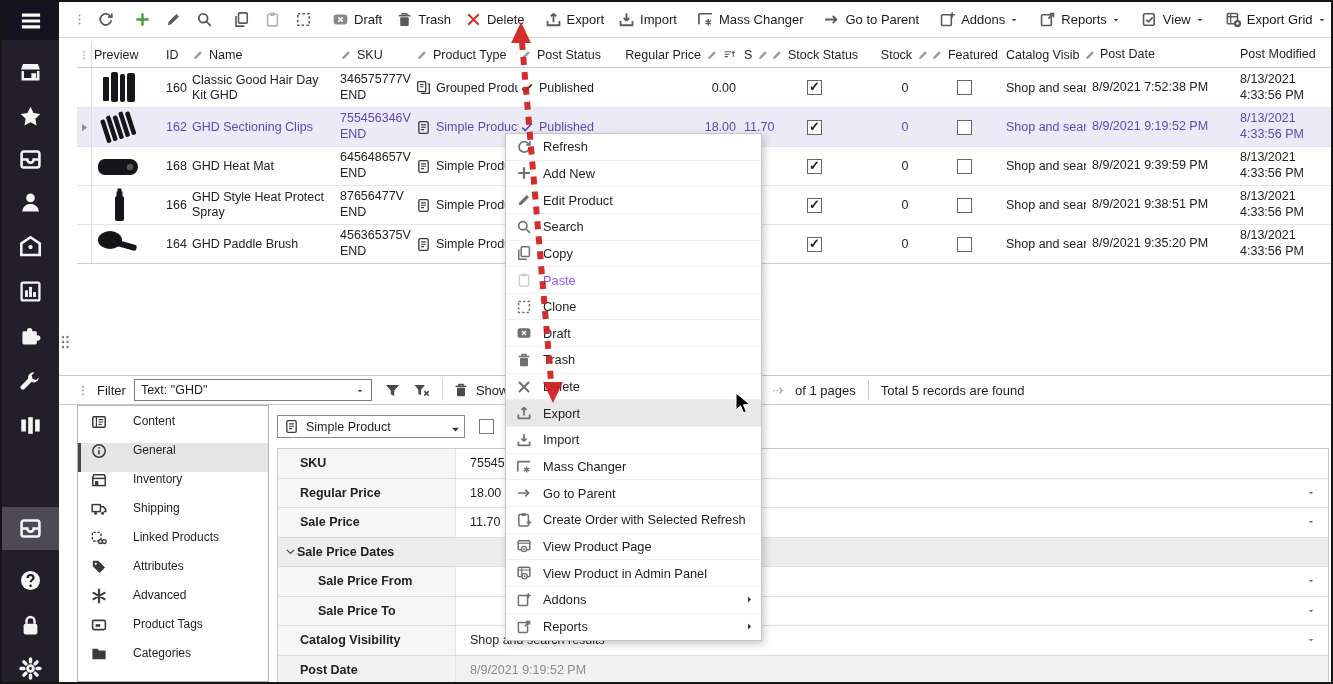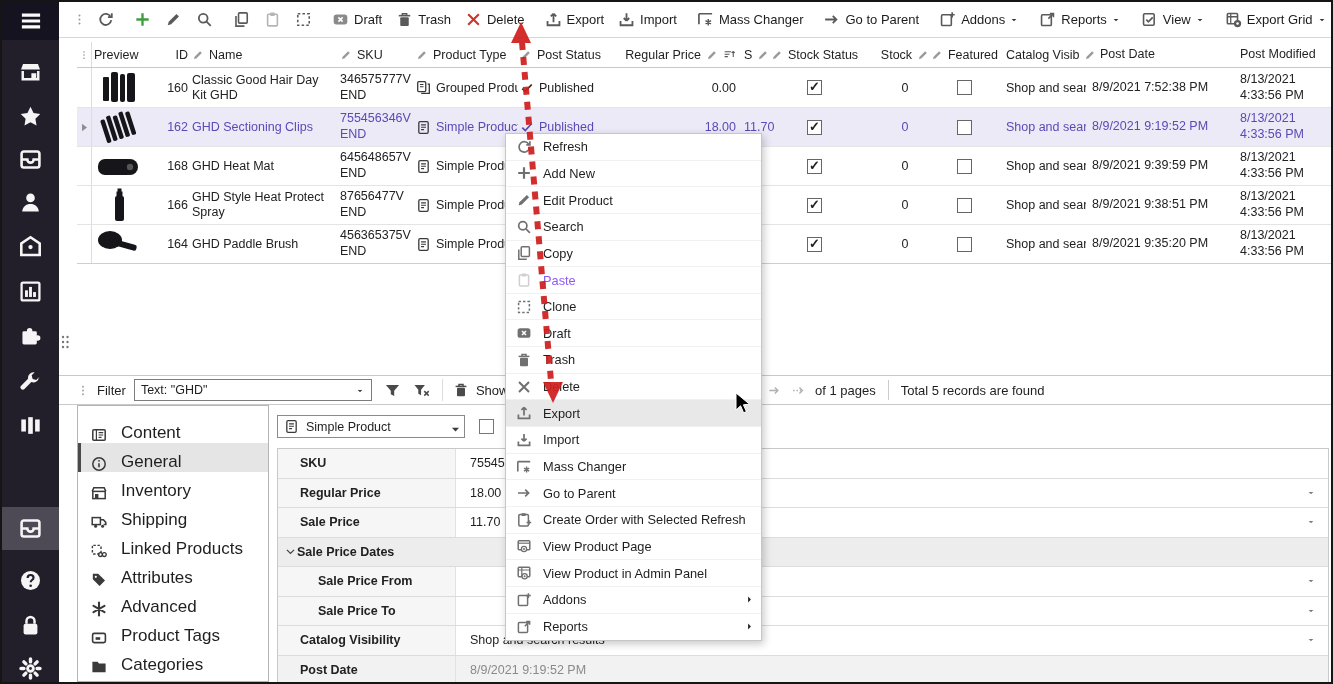--- a/index.html
+++ b/index.html
@@ -36,21 +36,21 @@
   .gridcols{display:grid;grid-template-columns:15px 72px 26px 148px 76px 104px 100px 124px 40px 65px 90px 55px 96px 128px minmax(0,1fr)}
   .grid-header{position:absolute;left:18px;right:0;top:40px;height:26px;border-bottom:1px solid #c9c9c9;
     font-size:12.5px;color:#1f1f1f;background:#fff}
   .grid-body{position:absolute;left:18px;right:0;top:66px}
   .gc{display:flex;align-items:center;gap:5px;padding:0 2px;overflow:hidden}
   .hc{overflow:visible;white-space:nowrap;cursor:pointer}
   .hp{width:12px;height:12px;color:#9a9a9a}
   .hsort{width:13px;height:13px;color:#555}
   .hgrip{width:10px;height:12px;color:#8a8a8a}
   .c0{border-right:1px solid #ddd;justify-content:center;padding:0}
-  .c2{justify-content:flex-end}
+  .c2{justify-content:flex-start}
   .c7{justify-content:flex-end;padding-right:6px}
   .c10{justify-content:center;padding-left:28px}
   .c9,.c11{justify-content:center}
   .c12{padding-left:14px}
   .c13{padding-left:4px}
   .c14{padding-left:24px}
   .grid-header .c13{padding-left:12px}
   .grow{height:39px;border-bottom:1px solid #e4e4e4;font-size:12.5px;color:#222;cursor:pointer;background:#fff}
   .grow:first-child{height:40px}
   .grow:last-child{border-bottom:1px solid #cfcfcf}
@@ -76,30 +76,30 @@
   .fgrip .ic{width:12px;height:15px;color:#9a9a9a}
   .flabel{margin-right:8px}
   .fselect{width:238px;height:22px;border:1px solid #7d7d7d;display:flex;align-items:center;padding:0 6px;cursor:pointer;background:#fff}
   .fquery{flex:1;font-size:12.5px;white-space:nowrap;overflow:hidden}
   .fscaret .ic{width:10px;height:10px;color:#444}
   .fico{display:flex;margin-left:12px;cursor:pointer}
   .fico .ic{width:17px;height:17px;color:#4a4a4a}
   .fsep{width:1px;height:22px;background:#dcdcdc;margin:0 10px 0 12px}
   .ftrash{display:flex;align-items:center;gap:7px;background:none;border:none;font:13px "Liberation Sans",sans-serif;color:#1c1c1c;cursor:pointer;white-space:nowrap}
   .ftrash .ic{width:16px;height:16px;color:#4a4a4a}
-  .pager{position:absolute;left:708px;top:0;height:28px;display:flex;align-items:center;gap:9px}
+  .pager{position:absolute;left:688px;top:0;height:28px;display:flex;align-items:center;gap:9px}
   .pico{display:flex;cursor:pointer}
   .pico .ic{width:15px;height:15px;color:#b0b0b0}
   .ptext{white-space:nowrap}
   .psep{width:1px;height:20px;background:#ccc;margin:0 3px}
 
   
   .lower{position:absolute;left:18px;right:2px;top:403px;bottom:0;display:flex}
   .tabs{width:192px;border:1px solid #b5b5b5;background:#fff;padding-top:8px}
-  .tab{height:29px;display:flex;align-items:flex-end;gap:14px;padding-left:10px;font-size:17px;cursor:pointer;border-left:3px solid transparent}
+  .tab{height:29px;display:flex;align-items:flex-start;gap:26px;padding-left:10px;font-size:12px;cursor:pointer;border-left:3px solid transparent}
   .tab .ic{width:16px;height:16px;color:#3a3a3a}
   .tab.sel{background:#e5e5e5;border-left:3px solid #4a4a4a}
   .detail{flex:1;margin-left:8px;position:relative}
   .dhead{position:absolute;left:0;top:10px;display:flex;align-items:center;gap:14px}
   .dselect{width:188px;height:23px;border:1px solid #8a8a8a;display:flex;align-items:center;gap:7px;padding:0 6px;font-size:12.5px;cursor:pointer;background:#fff}
   .dselect .ic{width:15px;height:15px;color:#3a3a3a}
   .dselect .lbl{flex:1;white-space:nowrap}
   .dselect .dcaret{width:10px;height:10px;color:#444}
   .dckb{width:15px;height:15px;border:1.5px solid #777;background:#fff;display:inline-block;cursor:pointer}
   .dtable{position:absolute;left:0;right:0;top:43px;border:1px solid #c9c9c9;border-bottom:none;background:#fff}

